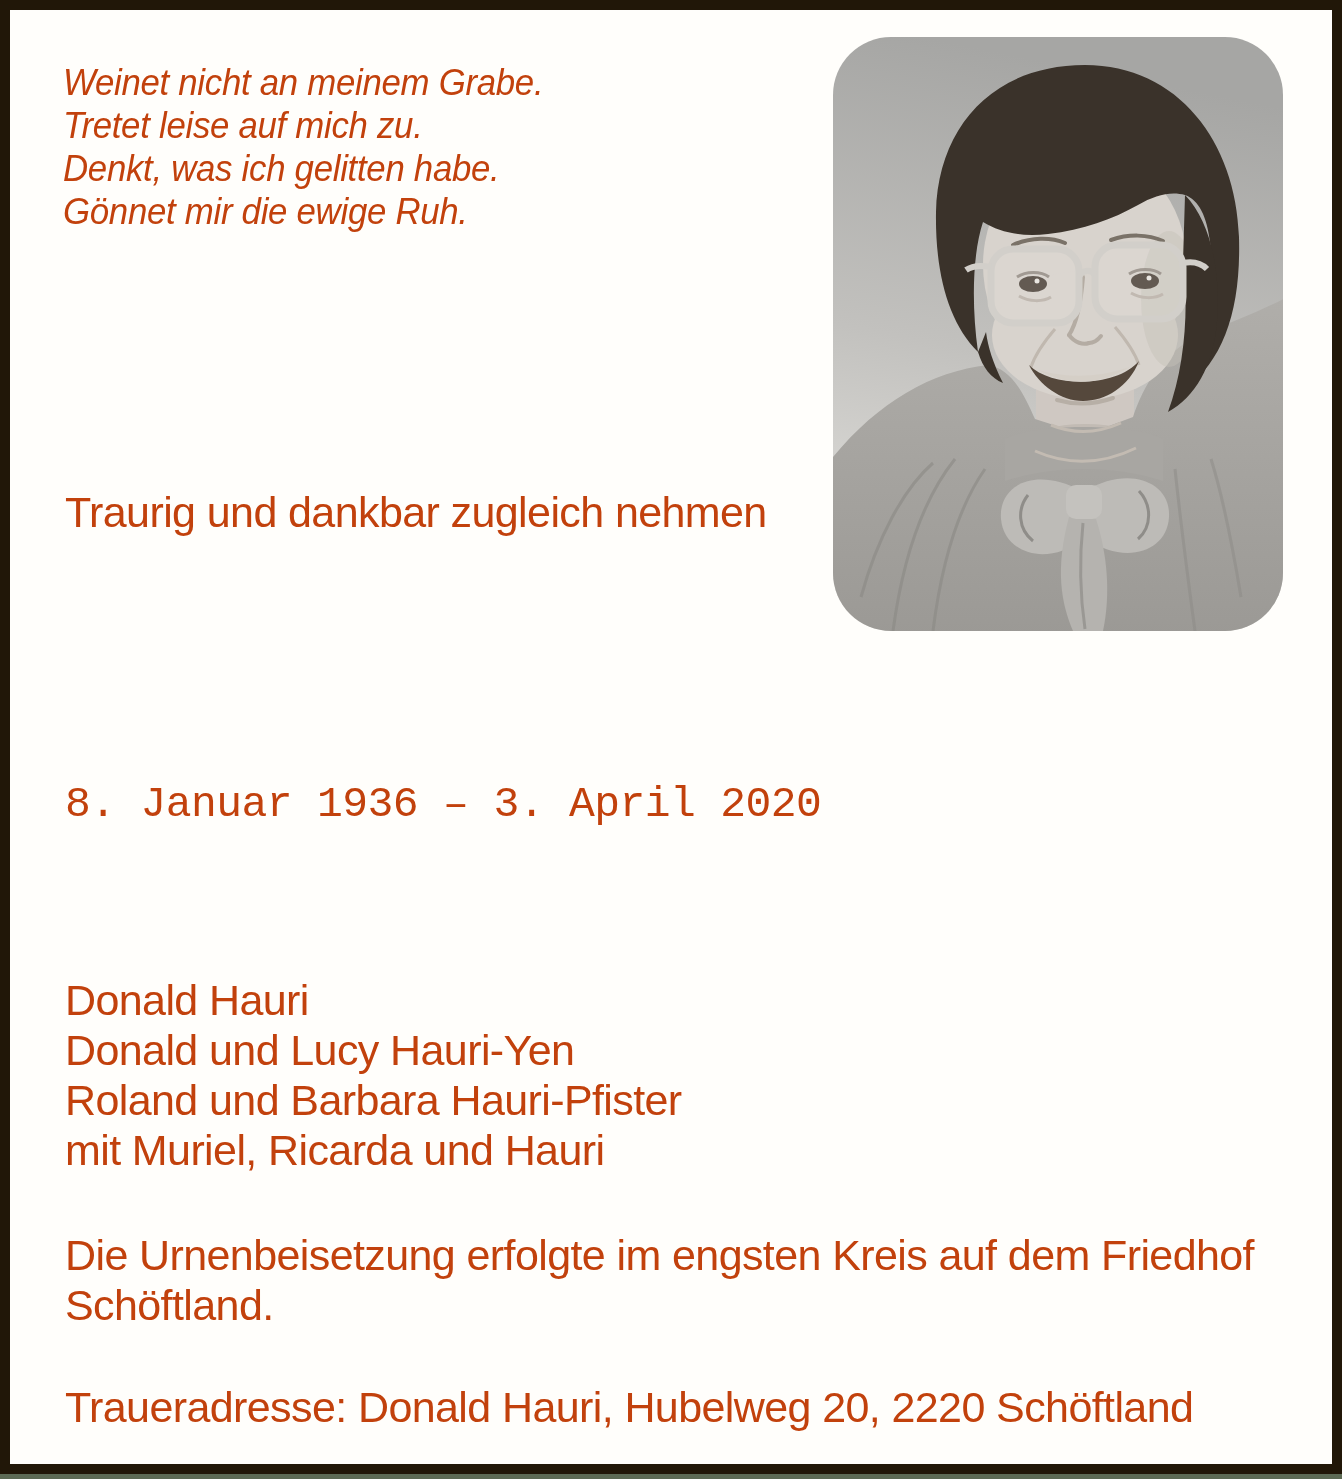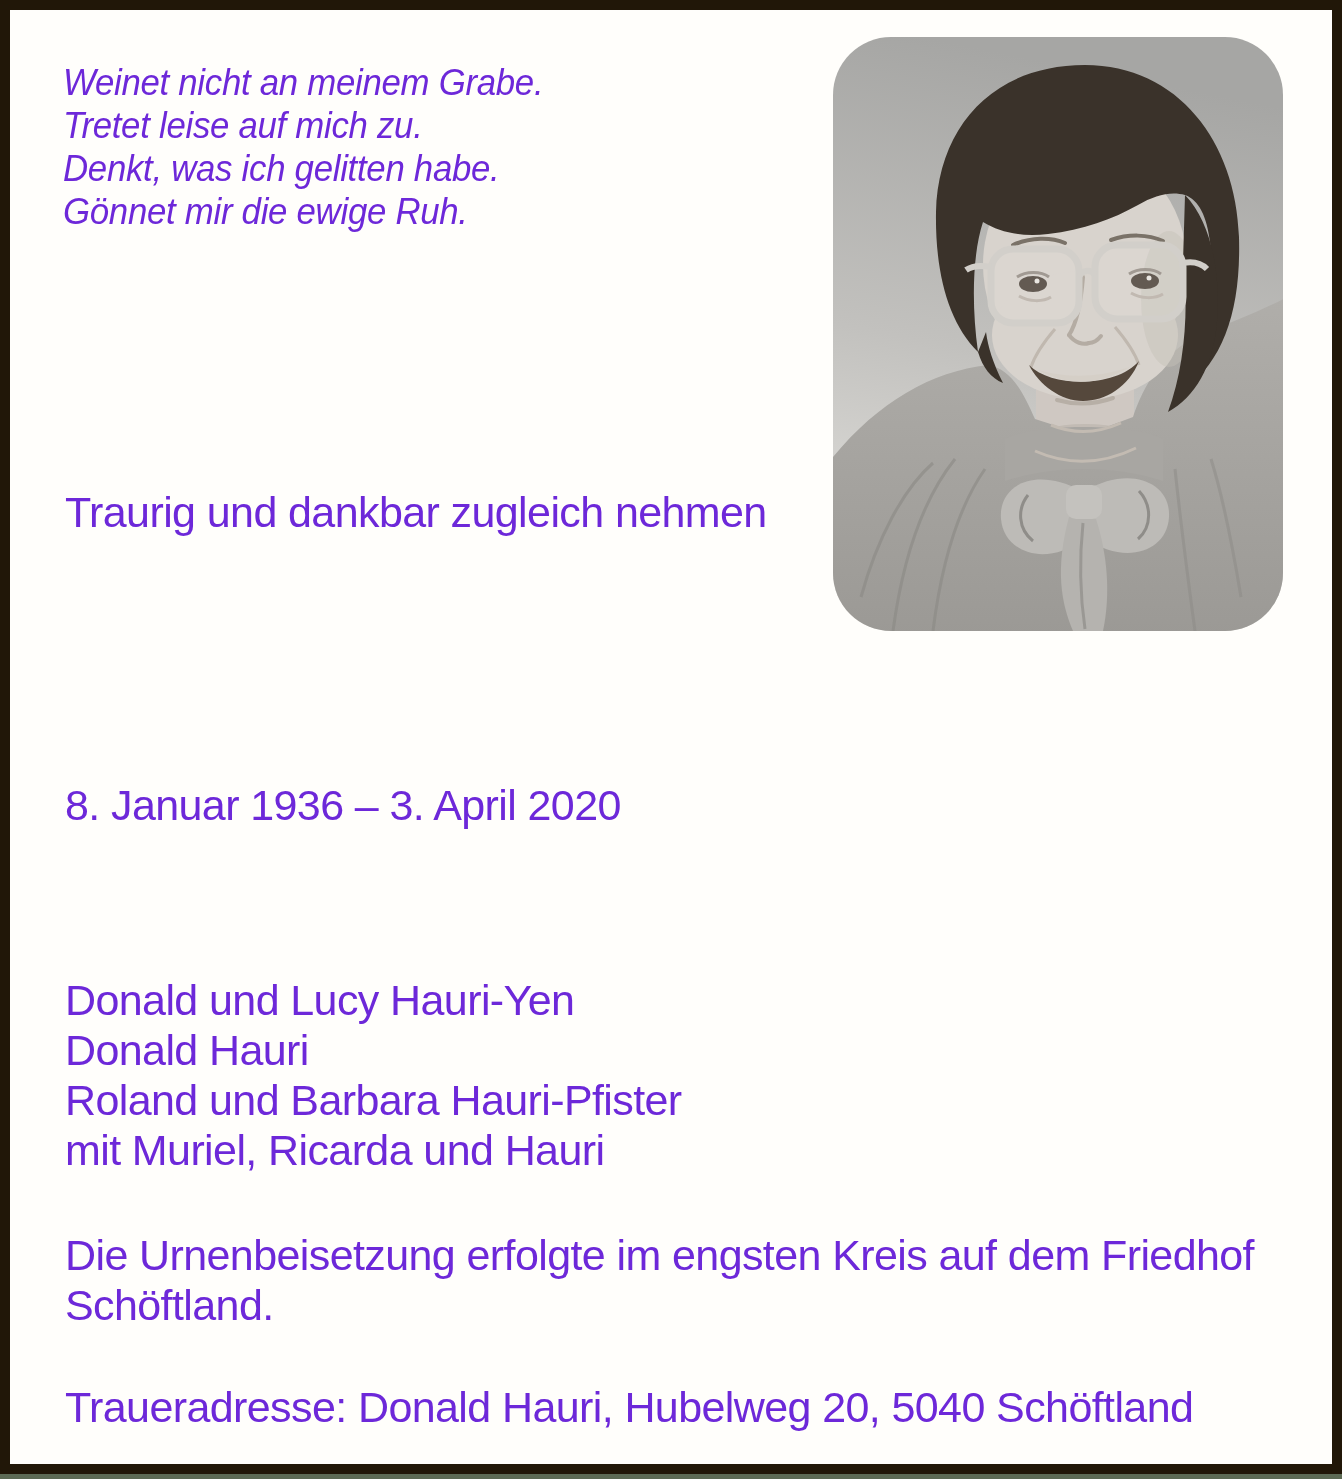--- a/index.html
+++ b/index.html
@@ -7,21 +7,21 @@
     padding: 0;
     background: #ffffff;
   }
   .page {
     position: relative;
     width: 1342px;
     height: 1479px;
     background: #fffefb;
     box-sizing: border-box;
     font-family: "Liberation Sans", "DejaVu Sans", sans-serif;
-    color: #6d28d9;
+    color: #c2410c;
     overflow: hidden;
   }
   .frame {
     position: absolute;
     left: 0; top: 0; right: 0; bottom: 5px;
     border: 10px solid #211708;
     pointer-events: none;
   }
   .bottom-strip {
     position: absolute;
@@ -60,21 +60,21 @@
   .intro   { position: absolute; left: 65px; top: 487px; }
   .title {
     position: absolute;
     left: 61px;
     top: 658px;
     font-size: 83px;
     line-height: 90px;
     letter-spacing: 0.5px;
     white-space: nowrap;
   }
-  .dates   { position: absolute; left: 65px; top: 780px; }
+  .dates   { position: absolute; left: 65px; top: 780px; font-family: Liberation Mono, monospace; }
   .trauer-heading { position: absolute; left: 65px; top: 900px; }
   .mourners { position: absolute; left: 65px; top: 975px; }
   .burial  { position: absolute; left: 65px; top: 1230px; }
   .address { position: absolute; left: 65px; top: 1382px; }
 </style>
 </head>
 <body>
 
 <div class="page">
   <div class="frame"></div>
@@ -164,27 +164,27 @@
   </div>
 
   <div class="intro body-text">
     <div>Traurig und dankbar zugleich nehmen</div>
   </div>
 
 
   <div class="dates body-text">8. Januar 1936 – 3. April 2020</div>
 
   <div class="mourners body-text">
+    <div>Donald Hauri</div>
     <div>Donald und Lucy Hauri-Yen</div>
-    <div>Donald Hauri</div>
     <div>Roland und Barbara Hauri-Pfister</div>
     <div>mit Muriel, Ricarda und Hauri</div>
   </div>
 
   <div class="burial body-text">
     <div>Die Urnenbeisetzung erfolgte im engsten Kreis auf dem Friedhof</div>
     <div>Schöftland.</div>
   </div>
 
-  <div class="address body-text">Traueradresse: Donald Hauri, Hubelweg 20, 5040 Schöftland</div>
+  <div class="address body-text">Traueradresse: Donald Hauri, Hubelweg 20, 2220 Schöftland</div>
 
   <div class="bottom-strip"></div>
 </div>
 
 </body></html>

